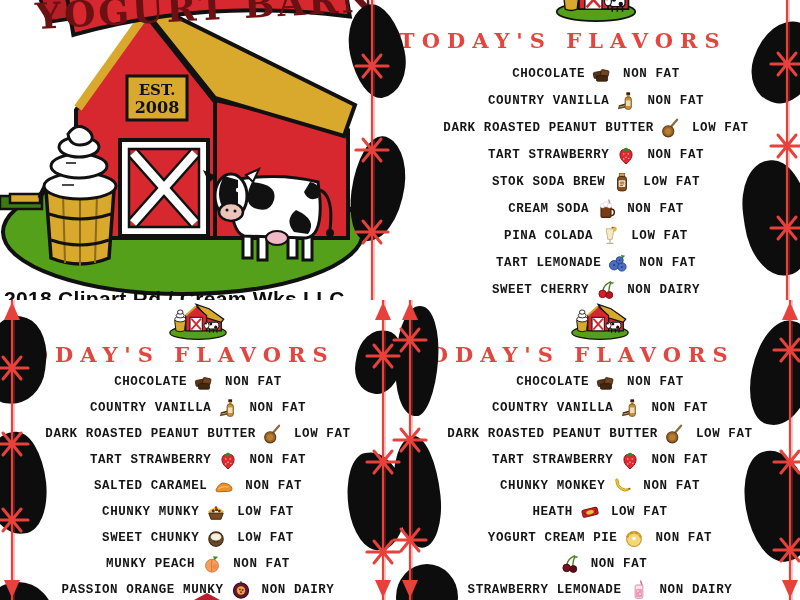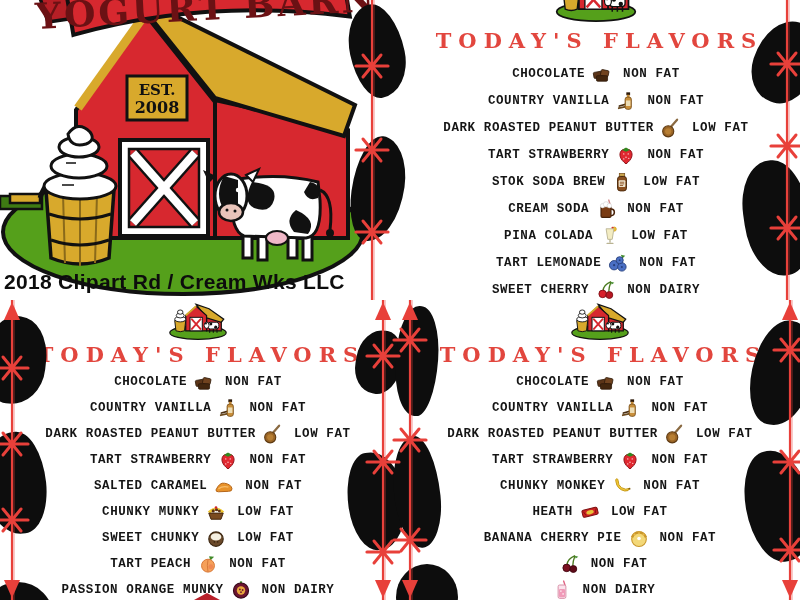--- a/index.html
+++ b/index.html
@@ -6,32 +6,32 @@
   #stage{position:relative;width:800px;height:600px;background:#ffffff;overflow:hidden;
          font-family:"DejaVu Sans",sans-serif;}
   .quad{position:absolute;overflow:hidden;background:#fff;}
   #q1{left:0;top:0;width:400px;height:300px;}
   #q2{left:392px;top:0;width:408px;height:300px;}
   #q3{left:0;top:300px;width:396px;height:300px;}
   #q4{left:400px;top:300px;width:400px;height:300px;}
   .mini-barn{display:flex;justify-content:center;}
   #q2 .mini-barn{margin-top:-31px;}
   #q3 .mini-barn,#q4 .mini-barn{margin-top:2px;}
-  .menu-title{margin:6px 16px 0;text-align:center;font-family:"DejaVu Serif",serif;
+  .menu-title{margin:6px 0 0;text-align:left;font-family:"DejaVu Serif",serif;
       font-size:21px;font-weight:bold;color:#e2463e;letter-spacing:7px;padding-left:7px;}
   #q3 .menu-title,#q4 .menu-title{margin-top:2px;}
   .menu-rows{margin-top:7px;}
   #q3 .menu-rows,#q4 .menu-rows{margin-top:2px;}
   .menu-row{display:flex;align-items:center;justify-content:center;height:27px;
       font-family:Liberation Mono, monospace;font-size:12.5px;font-weight:bold;
       letter-spacing:0.6px;color:#151515;white-space:nowrap;}
   #q3 .menu-row,#q4 .menu-row{height:26px;}
   .flavor-icon{display:inline-flex;margin:0 11px 0 7px;}
   .flavor-icon svg{display:block;}
-  .cropped-caption{position:absolute;top:270px;left:4px;width:392px;
+  .cropped-caption{position:absolute;top:287px;left:4px;width:392px;
       font-family:"Liberation Sans",sans-serif;font-size:21px;font-weight:bold;
       color:#0d0d0d;white-space:nowrap;letter-spacing:0.3px;}
   .cow-spot{position:absolute;background:#0d0d0d;}
   .wire{position:absolute;}
   .roof-sliver{position:absolute;background:#b7202a;
       clip-path:polygon(50% 0,100% 100%,0 100%);}
 </style>
 </head>
 <body>
 
@@ -393,21 +393,21 @@
               <ellipse cx="9" cy="8" rx="4.8" ry="3.2" fill="#f5efe0"></ellipse>
               <g fill="#3a250f">
                 <circle cx="7.5" cy="12.5" r="0.7"></circle>
                 <circle cx="10.5" cy="12.5" r="0.7"></circle>
               </g>
             </svg>
           </span>
           <span class="flavor-label">LOW FAT</span>
         </div>
         <div class="menu-row">
-          <span class="flavor-name">TART PEACH</span>
+          <span class="flavor-name">MUNKY PEACH</span>
           <span class="flavor-icon">
             <svg viewBox="0 0 18 18" width="20" height="20">
               <polygon points="10,2 14.5,2.5 11,6" fill="#3f8a2a"></polygon>
               <circle cx="9" cy="10.5" r="5.8" fill="#f5a05a" stroke="#d87a3a" stroke-width="0.9"></circle>
               <path d="M9,5 Q7.8,10.5 9,16" fill="none" stroke="#d87a3a" stroke-width="0.9"></path>
               <circle cx="11.5" cy="11.5" r="2.2" fill="#ee8050" opacity="0.75"></circle>
             </svg>
           </span>
           <span class="flavor-label">NON FAT</span>
         </div>
@@ -531,21 +531,21 @@
               <g transform="rotate(-14 9 9)">
                 <rect x="2" y="6" width="14" height="6.4" rx="1.4" fill="#cc2222" stroke="#7c1010" stroke-width="0.9"></rect>
                 <ellipse cx="9" cy="9.2" rx="3.4" ry="1.8" fill="#e8c23a"></ellipse>
                 <path d="M3.2,7.2 l1.6,4 M15,7.2 l-1.6,4" stroke="#7c1010" stroke-width="0.7"></path>
               </g>
             </svg>
           </span>
           <span class="flavor-label">LOW FAT</span>
         </div>
         <div class="menu-row">
-          <span class="flavor-name">BANANA CHERRY PIE</span>
+          <span class="flavor-name">YOGURT CREAM PIE</span>
           <span class="flavor-icon">
             <svg viewBox="0 0 18 18" width="20" height="20">
               <circle cx="9" cy="10" r="6.6" fill="#f3d878" stroke="#c9972a" stroke-width="1"></circle>
               <path d="M2.8,8.4 A6.6,6.6 0 0 1 15.2,8.4" fill="none" stroke="#c9972a" stroke-width="2.2"></path>
               <g fill="#e8b84a">
                 <circle cx="5" cy="6" r="1"></circle>
                 <circle cx="9" cy="4.8" r="1"></circle>
                 <circle cx="13" cy="6" r="1"></circle>
               </g>
               <circle cx="9" cy="9.5" r="1.6" fill="#fff"></circle>
@@ -558,20 +558,21 @@
             <svg viewBox="0 0 18 18" width="20" height="20">
               <path d="M6.5,9.5 C6.5,5 10,3 13.5,1.5 M11.5,10.5 C11.5,6.5 12.5,4 13.5,1.5" fill="none" stroke="#4a7a1f" stroke-width="1.2"></path>
               <polygon points="13.5,1.5 16.5,2.5 14,4" fill="#3f8a2a"></polygon>
               <circle cx="6" cy="12.5" r="3.4" fill="#7a1020" stroke="#3f0610" stroke-width="0.8"></circle>
               <circle cx="12" cy="13.5" r="3.1" fill="#5e0a18" stroke="#3f0610" stroke-width="0.8"></circle>
             </svg>
           </span>
           <span class="flavor-label">NON FAT</span>
         </div>
         <div class="menu-row">
+          <span class="flavor-name">STRAWBERRY LEMONADE</span>
           <span class="flavor-icon">
             <svg viewBox="0 0 18 18" width="20" height="20">
               <path d="M10.5,1 L12,5.5" stroke="#e06080" stroke-width="1.3" stroke-linecap="round"></path>
               <rect x="5.5" y="4.5" width="7" height="12" rx="1.4" fill="#fbe3ec" stroke="#d890a8" stroke-width="0.9"></rect>
               <rect x="6.3" y="8" width="5.4" height="7.6" rx="1" fill="#f09ab8"></rect>
               <circle cx="8" cy="10" r="0.8" fill="#fbe3ec"></circle>
               <circle cx="10" cy="12.5" r="0.8" fill="#fbe3ec"></circle>
             </svg>
           </span>
           <span class="flavor-label">NON DAIRY</span>

